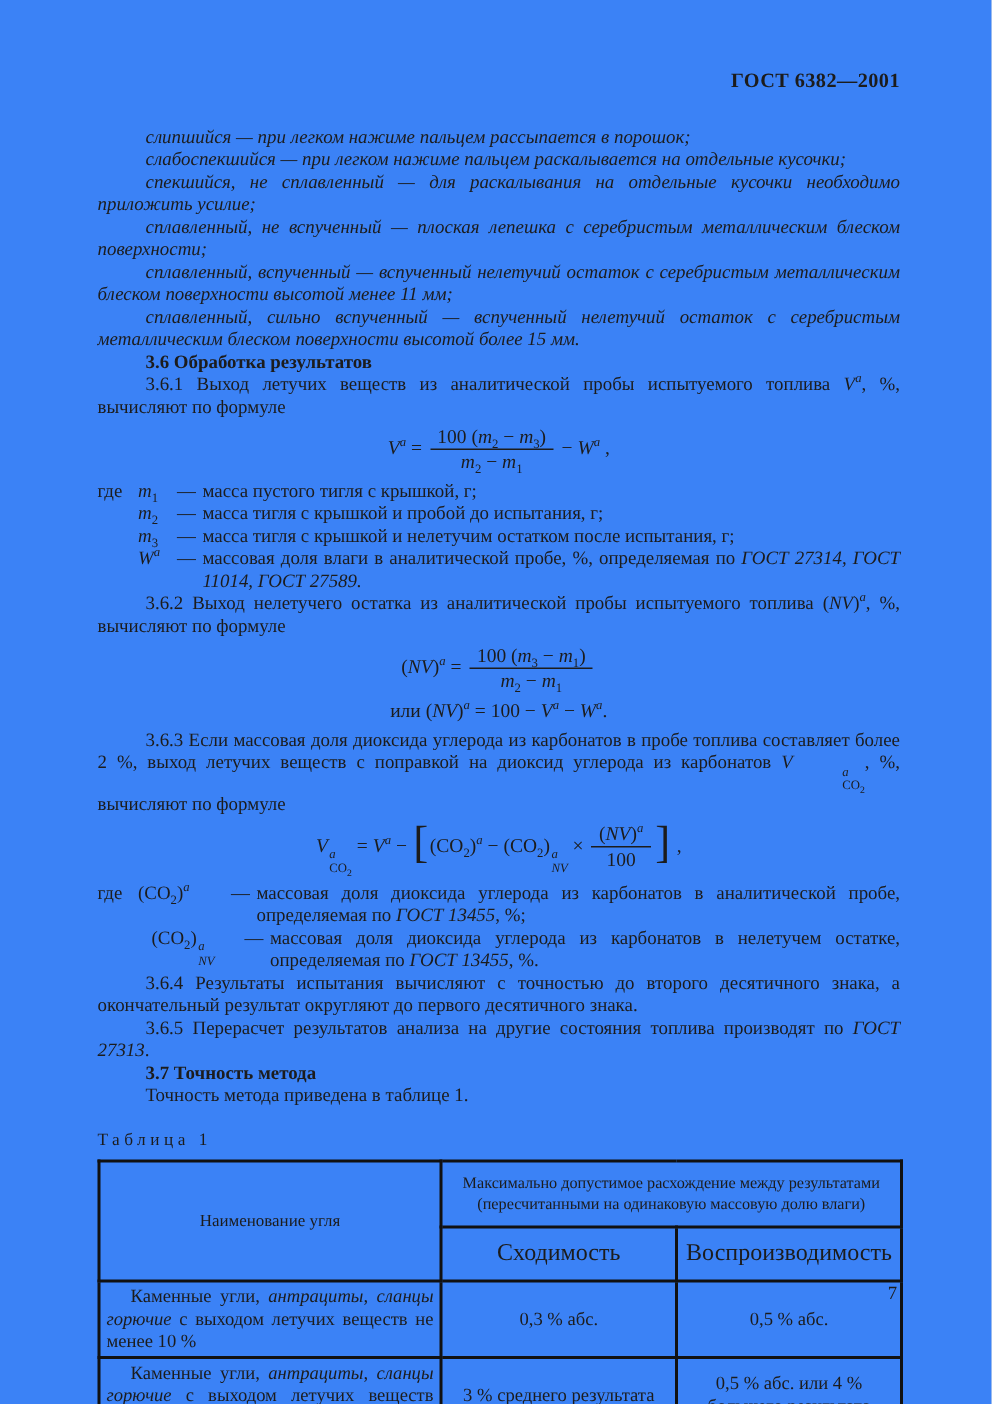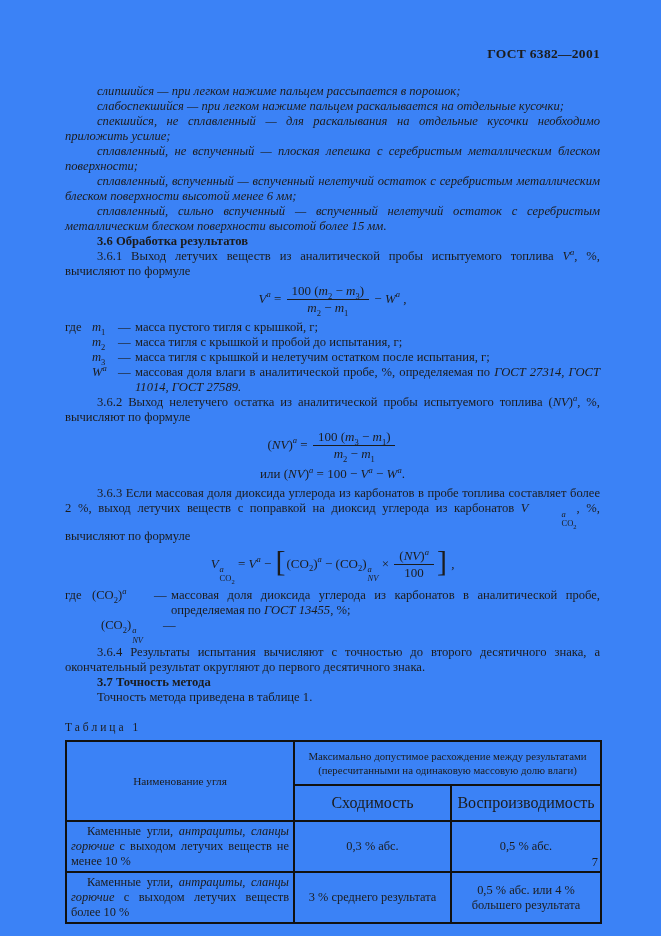--- a/index.html
+++ b/index.html
@@ -64,21 +64,21 @@
 <div class="page">
 
   <div class="doc-header">ГОСТ 6382—2001</div>
 
   <div class="content">
 
     <p class="def">слипшийся — при легком нажиме пальцем рассыпается в порошок;</p>
     <p class="def">слабоспекшийся — при легком нажиме пальцем раскалывается на отдельные кусочки;</p>
     <p class="def">спекшийся, не сплавленный — для раскалывания на отдельные кусочки необходимо приложить усилие;</p>
     <p class="def">сплавленный, не вспученный — плоская лепешка с серебристым металлическим блеском поверхности;</p>
-    <p class="def">сплавленный, вспученный — вспученный нелетучий остаток с серебристым металлическим блеском поверхности высотой менее 6 мм;</p>
+    <p class="def">сплавленный, вспученный — вспученный нелетучий остаток с серебристым металлическим блеском поверхности высотой менее 11 мм;</p>
     <p class="def">сплавленный, сильно вспученный — вспученный нелетучий остаток с серебристым металлическим блеском поверхности высотой более 15 мм.</p>
 
     <p class="h-bold">3.6 Обработка результатов</p>
     <p>3.6.1 Выход летучих веществ из аналитической пробы испытуемого топлива <span class="mvar">V</span><sup>a</sup>, %, вычисляют по формуле</p>
 
     <div class="formula"><span class="mvar">V</span><sup>a</sup> = <span class="frac"><span class="num">100 (<span class="mvar">m</span><sub>2</sub> − <span class="mvar">m</span><sub>3</sub>)</span><span class="den"><span class="mvar">m</span><sub>2</sub> − <span class="mvar">m</span><sub>1</sub></span></span> − <span class="mvar">W</span><sup>a</sup> ,</div>
 
     <div class="gde">
       <span class="pre">где</span>
       <span class="term"><span class="mvar">m</span><sub>1</sub></span>
@@ -128,23 +128,25 @@
       <span class="dash">—</span>
       <span class="desc">массовая доля диоксида углерода из карбонатов в аналитической пробе, определяемая по <span class="mvar">ГОСТ 13455</span>, %;</span>
     </div>
     <div class="gde gde2">
       <span class="pre item2-indent"></span>
       <span class="term">(CO<sub>2</sub>)<span class="stack">
             <span class="st-sup"><span class="mvar">a</span></span>
             <span class="st-sub"><span class="mvar">NV</span></span>
           </span></span>
       <span class="dash">—</span>
+      <span class="desc">массовая доля диоксида углерода из карбонатов в нелетучем остатке, определяемая по <span class="mvar">ГОСТ 13455</span>, %.</span>
     </div>
 
     <p>3.6.4 Результаты испытания вычисляют с точностью до второго десятичного знака, а окончательный результат округляют до первого десятичного знака.</p>
+    <p>3.6.5 Перерасчет результатов анализа на другие состояния топлива производят по <span class="mvar">ГОСТ 27313</span>.</p>
     <p class="h-bold">3.7 Точность метода</p>
     <p>Точность метода приведена в таблице 1.</p>
 
     <div class="tbl-label">Таблица 1</div>
 
     <table class="precision">
       <colgroup>
         <col style="width:228px">
         <col style="width:157px">
         <col style="width:150px">

